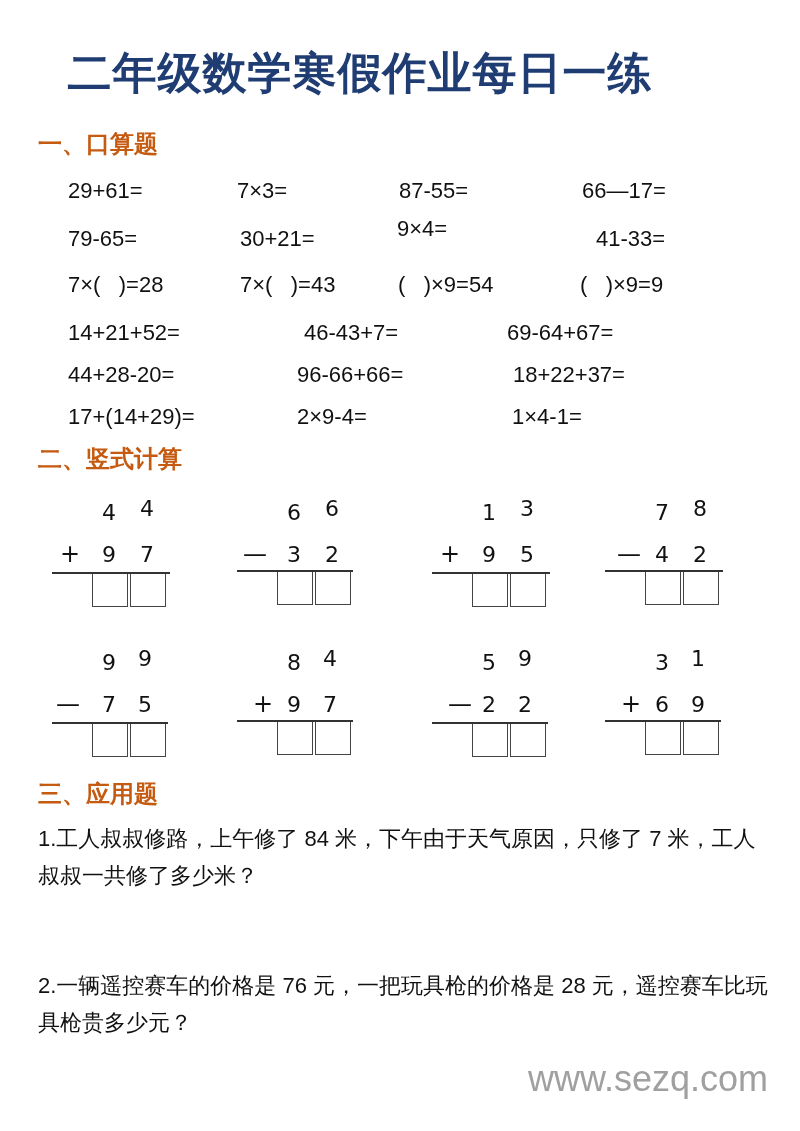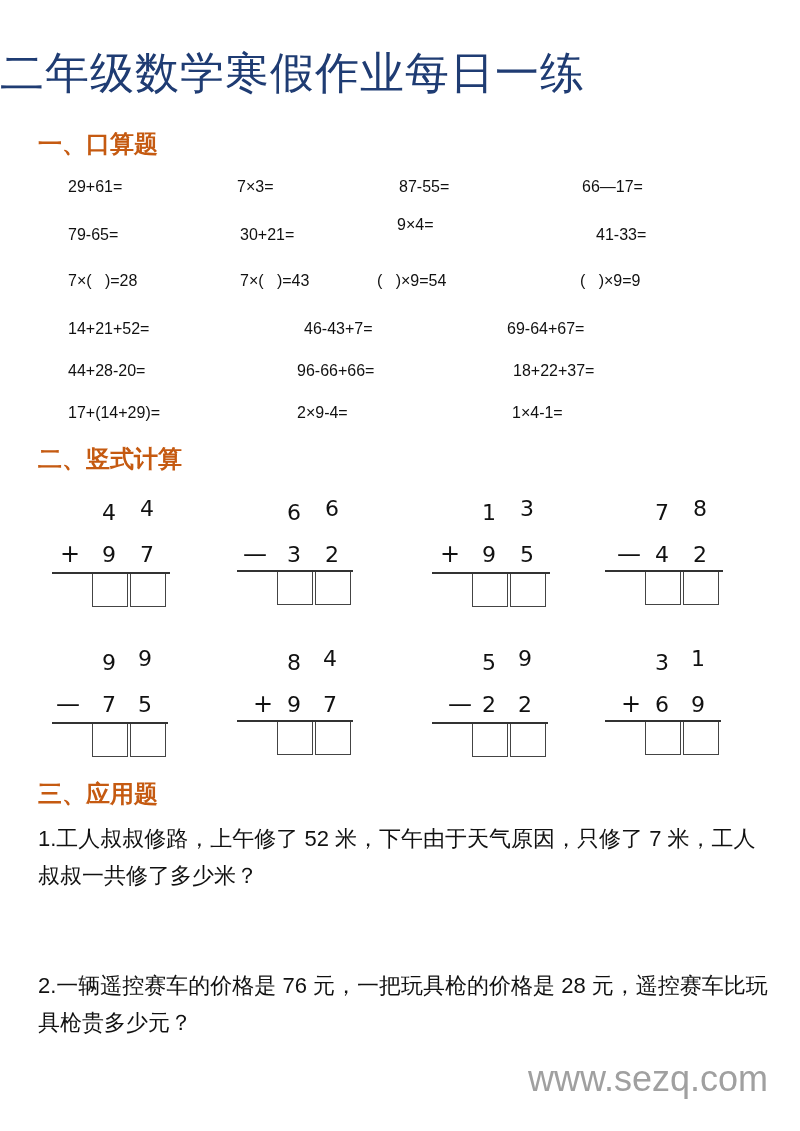--- a/index.html
+++ b/index.html
@@ -1,21 +1,21 @@
 <!DOCTYPE html>
 <html><head>
 <meta charset="utf-8">
 <style>
   html, body { margin: 0; padding: 0; background: #ffffff; }
   body { width: 800px; height: 1131px; position: relative; overflow: hidden;
          font-family: "DejaVu Sans", "Liberation Sans", sans-serif; color: #111; }
-  .title { position: absolute; left: 0; top: 44px; width: 720px; 
-           font-size: 44px; font-weight: normal; color: #1f3c73; letter-spacing: 1px; }
+  .title { position: absolute; left: 0; top: 44px; width: 720px; text-align: center;
+           font-size: 44px; font-weight: bold; color: #1f3c73; letter-spacing: 1px; }
   .section-head { position: absolute; left: 38px; font-size: 24px; font-weight: bold; color: #c55a11; }
-  .expr { position: absolute; font-size: 16px; font-family: "Liberation Sans", "DejaVu Sans", sans-serif; white-space: pre; }
+  .expr { position: absolute; font-size: 22px; font-family: "Liberation Sans", "DejaVu Sans", sans-serif; white-space: pre; }
   .vprob { position: absolute; width: 140px; height: 120px; }
   .vprob .digit { position: absolute; font-size: 22px; font-family: "DejaVu Sans", sans-serif; }
   .vprob .op { position: absolute; font-size: 24px; font-family: "DejaVu Sans", sans-serif; }
   .vprob .rule { position: absolute; height: 0; border-top: 2px solid #333; }
   .vprob .box { position: absolute; border: 1.5px solid #444; border-top: none; }
   .question { position: absolute; left: 38px; width: 730px; font-size: 22px; line-height: 37px;
               font-family: "Liberation Sans", "DejaVu Sans", sans-serif; }
   .watermark { position: absolute; right: 32px; top: 1058px; font-size: 36px; color: #a0a0a0;
                font-family: "Liberation Sans", sans-serif; }
 </style>
@@ -33,21 +33,21 @@
   <div class="expr" style="left:399px;top:178px">87-55=</div>
   <div class="expr" style="left:582px;top:178px">66—17=</div>
 
   <div class="expr" style="left:68px;top:226px">79-65=</div>
   <div class="expr" style="left:240px;top:226px">30+21=</div>
   <div class="expr" style="left:397px;top:216px">9×4=</div>
   <div class="expr" style="left:596px;top:226px">41-33=</div>
 
   <div class="expr" style="left:68px;top:272px">7×(   )=28</div>
   <div class="expr" style="left:240px;top:272px">7×(   )=43</div>
-  <div class="expr" style="left:377px;top:272px">(   )×9=54</div>
+  <div class="expr" style="left:398px;top:272px">(   )×9=54</div>
   <div class="expr" style="left:580px;top:272px">(   )×9=9</div>
 
   <div class="expr" style="left:68px;top:320px">14+21+52=</div>
   <div class="expr" style="left:304px;top:320px">46-43+7=</div>
   <div class="expr" style="left:507px;top:320px">69-64+67=</div>
 
   <div class="expr" style="left:68px;top:362px">44+28-20=</div>
   <div class="expr" style="left:297px;top:362px">96-66+66=</div>
   <div class="expr" style="left:513px;top:362px">18+22+37=</div>
 
@@ -134,16 +134,16 @@
   <span class="digit" style="left:86px;top:0px">1</span>
   <span class="op" style="left:16px;top:44px">+</span>
   <span class="digit" style="left:50px;top:46px">6</span>
   <span class="digit" style="left:86px;top:46px">9</span>
   <div class="rule" style="left:0;top:74px;width:116px"></div>
   <div class="box" style="left:40px;top:76px;width:34px;height:32px"></div>
   <div class="box" style="left:78px;top:76px;width:34px;height:32px"></div>
 </div>
 
 <div class="section-head" style="top:778px">三、应用题</div>
-<div class="question" style="top:820px">1.工人叔叔修路，上午修了 52 米，下午由于天气原因，只修了 7 米，工人叔叔一共修了多少米？</div>
+<div class="question" style="top:820px">1.工人叔叔修路，上午修了 84 米，下午由于天气原因，只修了 7 米，工人叔叔一共修了多少米？</div>
 <div class="question" style="top:967px">2.一辆遥控赛车的价格是 76 元，一把玩具枪的价格是 28 元，遥控赛车比玩具枪贵多少元？</div>
 
 <div class="watermark">www.sezq.com</div>
 
 </body></html>

